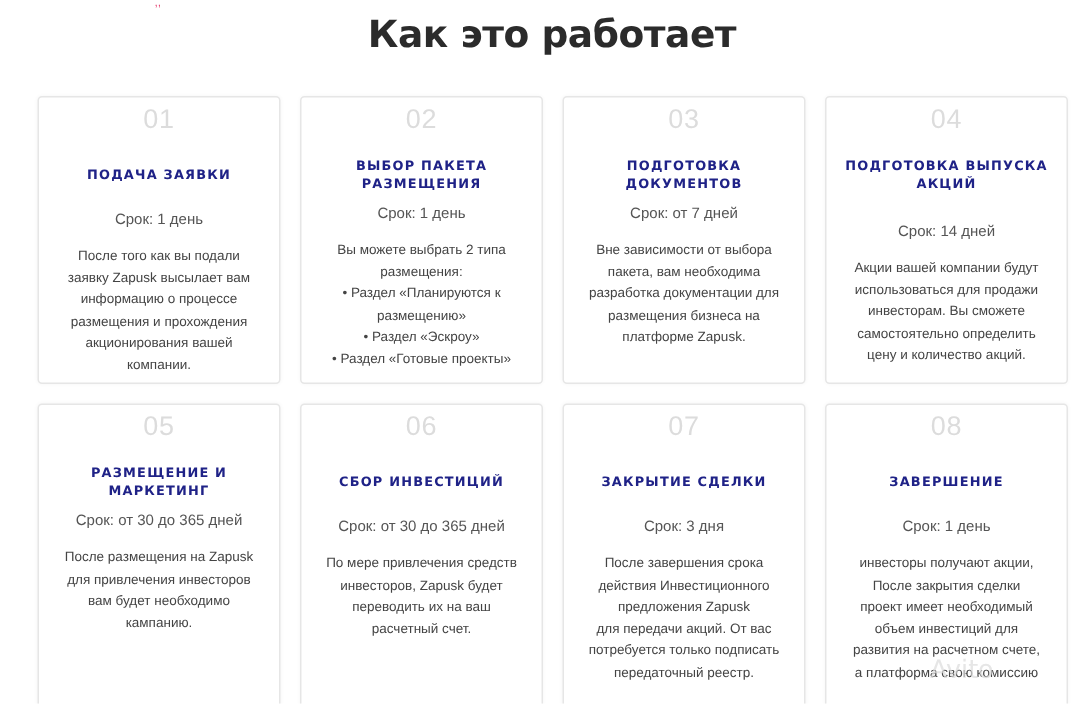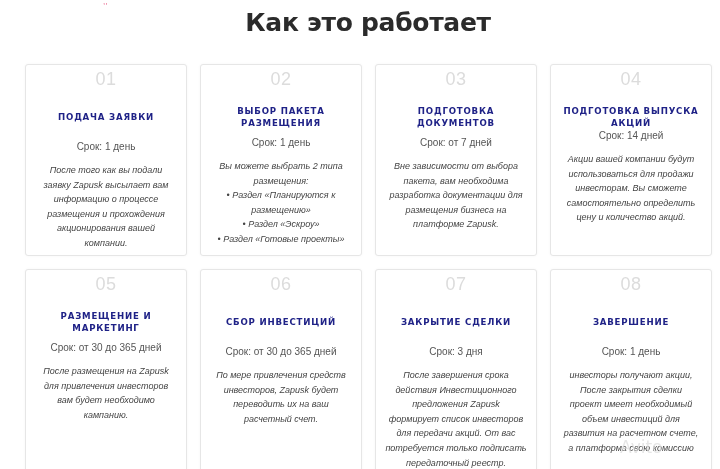--- a/index.html
+++ b/index.html
@@ -24,21 +24,21 @@
     .card.row2 { height: 210px; }
     .num { font-size: 18px; color: #dcdcdc; font-weight: 400; line-height: 20px; height: 22px; letter-spacing: 0.5px; }
     .title {
       font-family: "DejaVu Sans", sans-serif; font-weight: bold; font-size: 8.6px;
       color: #1f2287; letter-spacing: 0.8px; line-height: 12px; text-transform: uppercase;
       min-height: 24px; display: flex; align-items: center; justify-content: center;
       margin-top: 14px;
     }
     .term { font-size: 10px; color: #555; margin-top: 12px; line-height: 12px; }
     .desc { font-size: 9px; color: #444; margin-top: 10px; line-height: 14.6px; }
-    .desc div { white-space: nowrap; font-style: italic; }
+    .desc div { white-space: nowrap; }
     .watermark {
       position: absolute; left: 620px; top: 437px; font-size: 17px; font-weight: normal;
       color: rgba(220,220,220,0.7); font-family: "DejaVu Sans", sans-serif;
     }
   </style>
 </head>
 <body>
 
 <div class="pink-mark">,,</div>
 <h1 class="page-title">Как это работает</h1>
@@ -90,21 +90,21 @@
       <div>размещения бизнеса на</div>
       <div>платформе Zapusk.</div>
     </div>
   </div>
 
   <div class="card">
     <div class="num">04</div>
     <div class="title">
         <span><span>ПОДГОТОВКА ВЫПУСКА</span><br><span>АКЦИЙ</span></span>
       </div>
-    <div class="term" style="margin-top:1px">Срок: 14 дней</div>
+    <div class="term" style="margin-top:20px">Срок: 14 дней</div>
     <div class="desc">
       <div>Акции вашей компании будут</div>
       <div>использоваться для продажи</div>
       <div>инвесторам. Вы сможете</div>
       <div>самостоятельно определить</div>
       <div>цену и количество акций.</div>
     </div>
   </div>
 
   <div class="card row2">
@@ -138,21 +138,20 @@
   <div class="card row2">
     <div class="num">07</div>
     <div class="title">
         <span>ЗАКРЫТИЕ СДЕЛКИ</span>
       </div>
     <div class="term">Срок: 3 дня</div>
     <div class="desc">
       <div>После завершения срока</div>
       <div>действия Инвестиционного</div>
       <div>предложения Zapusk</div>
-      <div>формирует список инвесторов</div>
       <div>для передачи акций. От вас</div>
       <div>потребуется только подписать</div>
       <div>передаточный реестр.</div>
     </div>
   </div>
 
   <div class="card row2">
     <div class="num">08</div>
     <div class="title">
         <span>ЗАВЕРШЕНИЕ</span>

